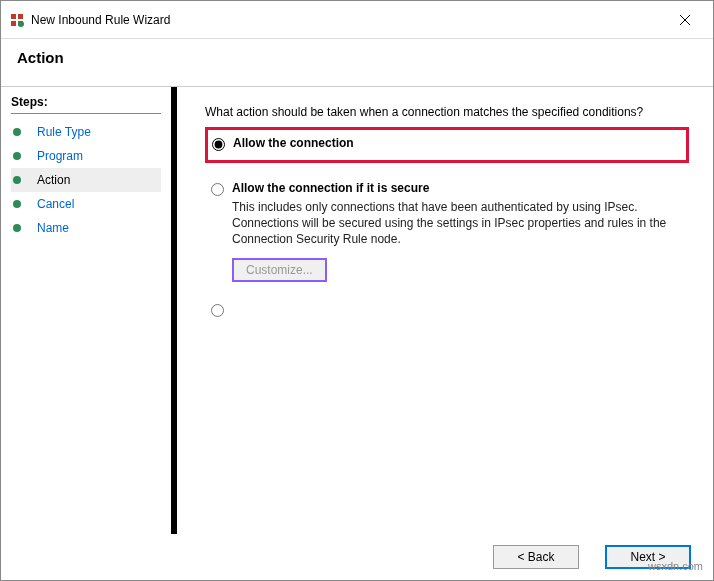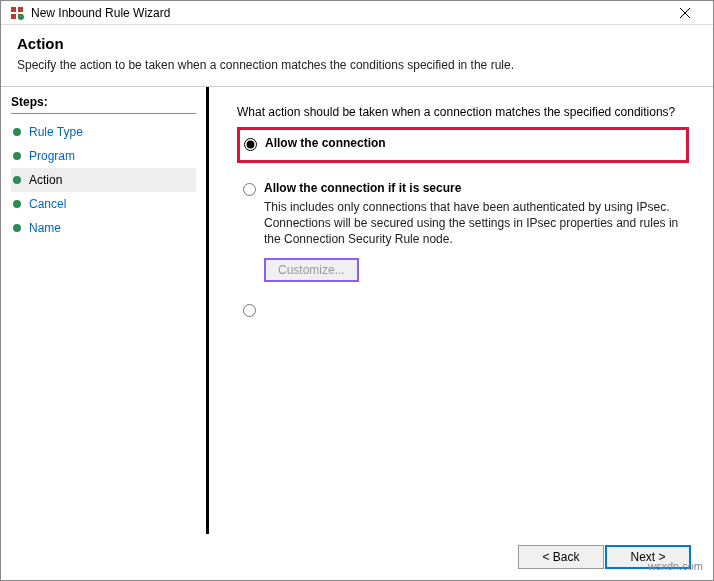--- a/index.html
+++ b/index.html
@@ -1,42 +1,42 @@
 <!DOCTYPE html>
 <html><head>
   <meta charset="utf-8">
   <style>
     * { box-sizing: border-box; margin: 0; padding: 0; }
     body { font-family: "Segoe UI", Tahoma, sans-serif; font-size: 12px; background: #fff; }
     .window { width: 714px; height: 581px; border: 1px solid #888; background: #fff; display: flex; flex-direction: column; position: relative; }
-    .titlebar { height: 24px; display: flex; align-items: center; padding: 0 8px; border-bottom: 1px solid #ddd; }
+    .titlebar { height: 38px; display: flex; align-items: center; padding: 0 8px; border-bottom: 1px solid #ddd; }
     .titlebar-icon { width: 16px; height: 16px; margin-right: 6px; }
     .titlebar-title { flex: 1; font-size: 12px; }
     .close-btn { width: 40px; height: 28px; display: flex; align-items: center; justify-content: center; cursor: pointer; font-size: 16px; }
     .header { padding: 10px 16px 14px 16px; border-bottom: 1px solid #ccc; }
     .header-title { font-size: 15px; font-weight: bold; margin-bottom: 6px; }
     .header-subtitle { font-size: 12px; color: #222; }
     .body { flex: 1; display: flex; overflow: hidden; }
-    .steps-panel { width: 208px; background: #fff; padding: 8px 10px 10px 10px; border-right: 3px solid #000000; }
+    .steps-panel { width: 176px; background: #fff; padding: 8px 10px 10px 10px; border-right: 6px solid #000000; }
     .steps-title { font-weight: bold; font-size: 12px; border-bottom: 1px solid #888; padding-bottom: 4px; margin-bottom: 6px; }
-    .step-item { display: flex; align-items: center; padding: 5px 2px; cursor: pointer; }
+    .step-item { display: flex; align-items: center; padding: 5px 2px; cursor: pointer; gap: 8px; }
     .bullet { width: 8px; height: 8px; border-radius: 50%; background: #2e8b57; margin-right: 8px; flex-shrink: 0; }
     .step-link { color: #0066cc; font-size: 12px; }
     .step-active { background: #eee; }
     .step-active .step-link { color: #000; }
     .content { flex: 1; padding: 18px 24px 10px 28px; position: relative; }
     .question { font-size: 12px; margin-bottom: 8px; }
     .option { display: flex; align-items: flex-start; padding: 8px 6px; margin-bottom: 4px; }
     .highlight { border: 3px solid #dc143c; padding: 6px 4px; margin-bottom: 10px; }
     .radio { width: 13px; height: 13px; margin-right: 8px; margin-top: 2px; flex-shrink: 0; accent-color: #000; }
     .opt-body { flex: 1; }
     .opt-title { font-weight: bold; font-size: 12px; margin-bottom: 4px; }
     .opt-desc { font-size: 12px; color: #222; line-height: 1.35; }
     .customize-btn { margin-top: 10px; padding: 3px 12px; font-size: 12px; border: 2px solid #8b5cf6; background: #f0f0f0; color: #999; cursor: not-allowed; }
-    .footer { height: 46px; display: flex; align-items: center; justify-content: flex-end; padding: 0 22px; gap: 1px; }
+    .footer { height: 46px; display: flex; align-items: center; justify-content: flex-end; padding: 0 22px; gap: 26px; }
     .nav-btn { width: 86px; height: 24px; font-size: 12px; border: 1px solid #999; background: #f0f0f0; cursor: pointer; }
     .nav-btn.primary { border: 2px solid #0078d7; }
     .watermark { position: absolute; bottom: 8px; right: 10px; font-size: 11px; color: #888; }
   </style>
 </head>
 <body>
 
 <div class="window">
   <div class="titlebar">
     <span class="titlebar-icon">
@@ -48,21 +48,20 @@
     <span class="titlebar-title">New Inbound Rule Wizard</span>
     <div class="close-btn">
       <svg width="12" height="12" viewBox="0 0 12 12">
           <path stroke="#000" stroke-width="1" d="M1 1l10 10M11 1L1 11"></path>
         </svg>
     </div>
   </div>
 
   <div class="header">
     <div class="header-title">Action</div>
-    <div class="header-subtitle">Specify the action to be taken when a connection matches the conditions specified in the rule.</div>
   </div>
 
   <div class="body">
     <div class="steps-panel">
       <div class="steps-title">Steps:</div>
       <div id="steps-list">
           <div class="step-item">
             <span class="bullet"></span>
             <span class="step-link">Rule Type</span>
           </div>

